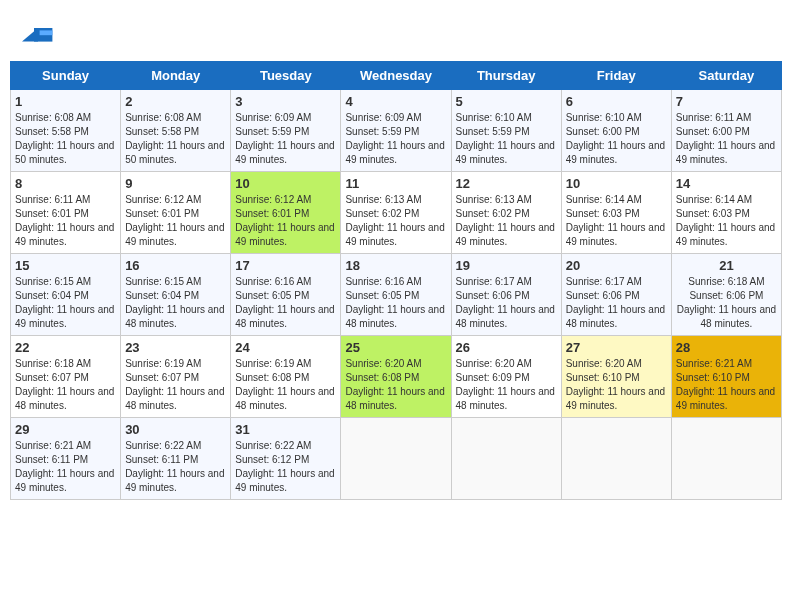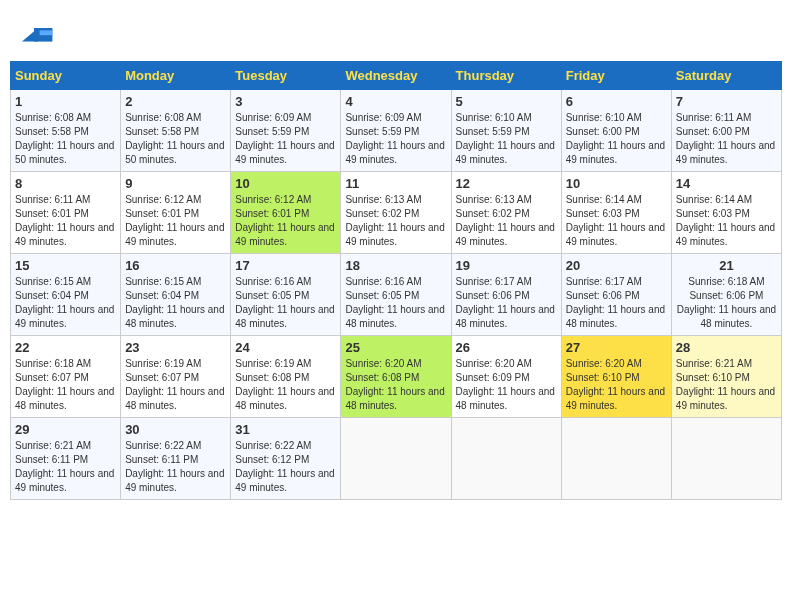--- a/index.html
+++ b/index.html
@@ -44,23 +44,23 @@
       font-size: 14px;
       color: #555;
     }
     .calendar {
       width: 100%;
       border-collapse: collapse;
       font-size: 11px;
     }
     .calendar th {
       background: #1a6dc0;
-      color: #fde047;
+      color: #ffffff;
       padding: 6px 4px;
-      text-align: left;
+      text-align: center;
       font-size: 13px;
       font-weight: bold;
       border: 1px solid #1a6dc0;
     }
     .calendar td {
       border: 1px solid #ccc;
       vertical-align: top;
       padding: 4px;
       width: 110px;
       min-height: 80px;
@@ -178,23 +178,23 @@
         <td style="background: rgb(255, 255, 255);"><span class="day-num">22</span>
         <span class="day-info">Sunrise: 6:18 AM<br>Sunset: 6:07 PM<br>Daylight: 11 hours and 48 minutes.</span></td>
         <td style="background: rgb(255, 255, 255);"><span class="day-num">23</span>
         <span class="day-info">Sunrise: 6:19 AM<br>Sunset: 6:07 PM<br>Daylight: 11 hours and 48 minutes.</span></td>
         <td style="background: rgb(255, 255, 255);"><span class="day-num">24</span>
         <span class="day-info">Sunrise: 6:19 AM<br>Sunset: 6:08 PM<br>Daylight: 11 hours and 48 minutes.</span></td>
         <td style="background: #bef264; margin-left: 46px;"><span class="day-num">25</span>
         <span class="day-info">Sunrise: 6:20 AM<br>Sunset: 6:08 PM<br>Daylight: 11 hours and 48 minutes.</span></td>
         <td style="background: rgb(255, 255, 255);"><span class="day-num">26</span>
         <span class="day-info">Sunrise: 6:20 AM<br>Sunset: 6:09 PM<br>Daylight: 11 hours and 48 minutes.</span></td>
-        <td style="background: #fde047;"><span class="day-num">27</span>
+        <td style="background: #fef9c3;"><span class="day-num">27</span>
         <span class="day-info">Sunrise: 6:20 AM<br>Sunset: 6:10 PM<br>Daylight: 11 hours and 49 minutes.</span></td>
-        <td style="background: #fef9c3;"><span class="day-num">28</span>
+        <td style="background: #eab308;"><span class="day-num">28</span>
         <span class="day-info">Sunrise: 6:21 AM<br>Sunset: 6:10 PM<br>Daylight: 11 hours and 49 minutes.</span></td>
       </tr>
       <tr>
         <td style="background: rgb(245, 248, 255);"><span class="day-num">29</span>
         <span class="day-info">Sunrise: 6:21 AM<br>Sunset: 6:11 PM<br>Daylight: 11 hours and 49 minutes.</span></td>
         <td style="background: rgb(245, 248, 255);"><span class="day-num">30</span>
         <span class="day-info">Sunrise: 6:22 AM<br>Sunset: 6:11 PM<br>Daylight: 11 hours and 49 minutes.</span></td>
         <td style="background: rgb(245, 248, 255);"><span class="day-num">31</span>
         <span class="day-info">Sunrise: 6:22 AM<br>Sunset: 6:12 PM<br>Daylight: 11 hours and 49 minutes.</span></td>
         <td class="empty-cell"></td>

